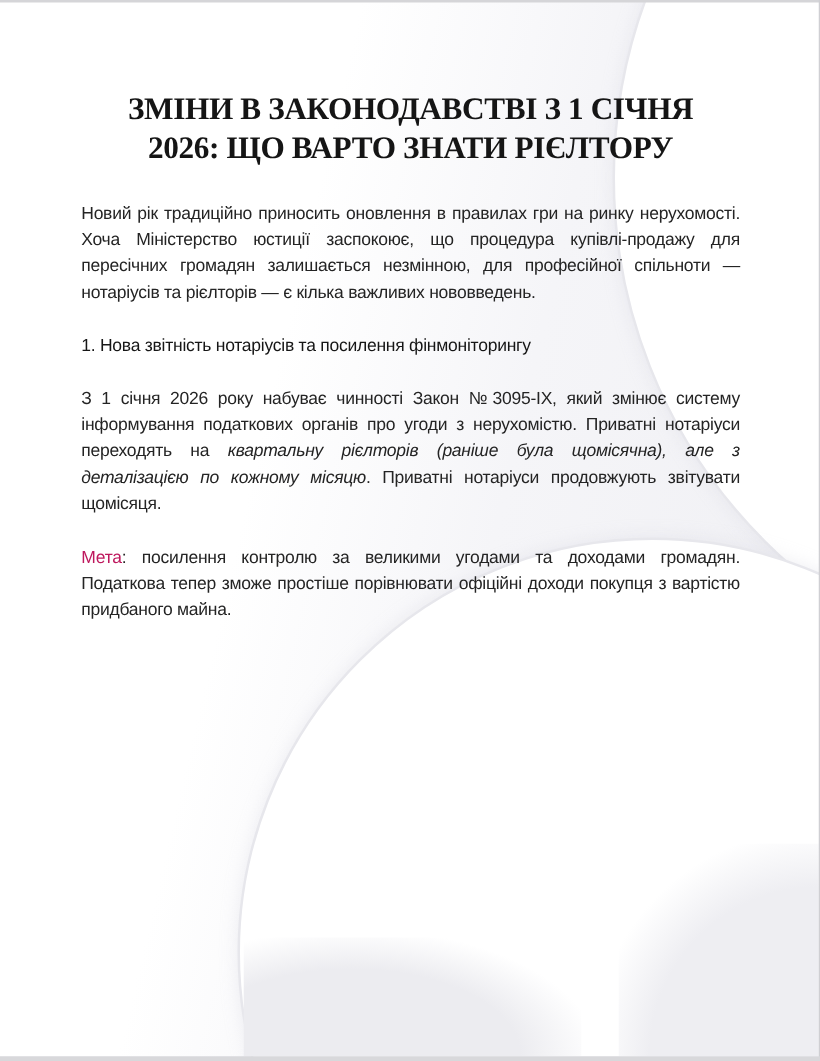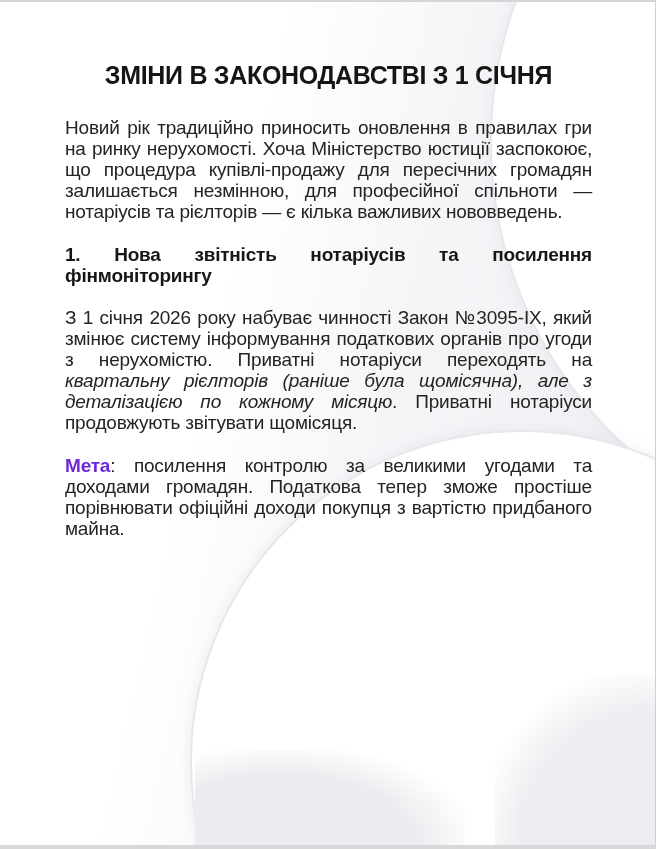--- a/index.html
+++ b/index.html
@@ -35,63 +35,65 @@
   .edge-top{position:absolute;top:0;left:0;right:0;height:2px;background:#d5d5d8;}
   .edge-bottom{position:absolute;bottom:0;left:0;right:0;height:4px;background:#d8d8db;}
   .edge-right{position:absolute;top:0;right:0;bottom:0;width:1px;background:#cfcfd3;}
 
   
   .content{
     position:relative;
     padding:56px 64px 0 65px;
   }
   h1{
-    margin:4px 0 26px 0;
+    margin:16px 0 26px 0;
     font-size:25px;
     line-height:31px;
     font-weight:800;
     letter-spacing:-0.3px;
     text-align:center;
     color:#151515;
+    font-family:Liberation Serif, serif;
   }
   h1 .tline{display:block;white-space:nowrap;}
   .body-flow p, .body-flow h2{
     margin:0 0 22px 0;
-    font-size:19px;
+    font-size:14px;
     line-height:21px;
     letter-spacing:-0.2px;
     text-align:justify;
     font-weight:400;
     color:#242424;
   }
   .body-flow h2{
-    font-weight:700;
+    font-weight:400;
     color:#161616;
     margin-bottom:21px;
   }
-  .body-flow span.b{font-weight:700;color:#6d28d9;}
+  .body-flow span.b{font-weight:400;color:#be185d;}
   .body-flow span.i{font-style:italic;}
 </style>
 </head>
 <body>
 
 <div class="page">
 
   <div class="wash"></div>
   <div class="circle c1"></div>
   <div class="circle c2"></div>
   <div class="wedge"></div>
   <div class="br-wash"></div>
   <div class="edge-top"></div>
   <div class="edge-right"></div>
   <div class="edge-bottom"></div>
 
   <div class="content">
     <h1>
       <span class="tline">ЗМІНИ В ЗАКОНОДАВСТВІ З 1 СІЧНЯ</span>
+      <span class="tline">2026: ЩО ВАРТО ЗНАТИ РІЄЛТОРУ</span>
     </h1>
     <div class="body-flow">
         <p><span>Новий рік традиційно приносить оновлення в правилах гри на ринку нерухомості. Хоча Міністерство юстиції заспокоює, що процедура купівлі-продажу для пересічних громадян залишається незмінною, для професійної спільноти — нотаріусів та рієлторів — є кілька важливих нововведень.</span></p>
         <h2><span>1. Нова звітність нотаріусів та посилення фінмоніторингу</span></h2>
         <p><span>З 1 січня 2026 року набуває чинності Закон №3095-IX, який змінює систему інформування податкових органів про угоди з нерухомістю. Приватні нотаріуси переходять на </span><span class="i">квартальну рієлторів (раніше була щомісячна), але з деталізацією по кожному місяцю</span><span>. Приватні нотаріуси продовжують звітувати щомісяця.</span></p>
         <p><span class="b">Мета</span><span>: посилення контролю за великими угодами та доходами громадян. Податкова тепер зможе простіше порівнювати офіційні доходи покупця з вартістю придбаного майна.</span></p>
       </div>
   </div>
 </div>
 

